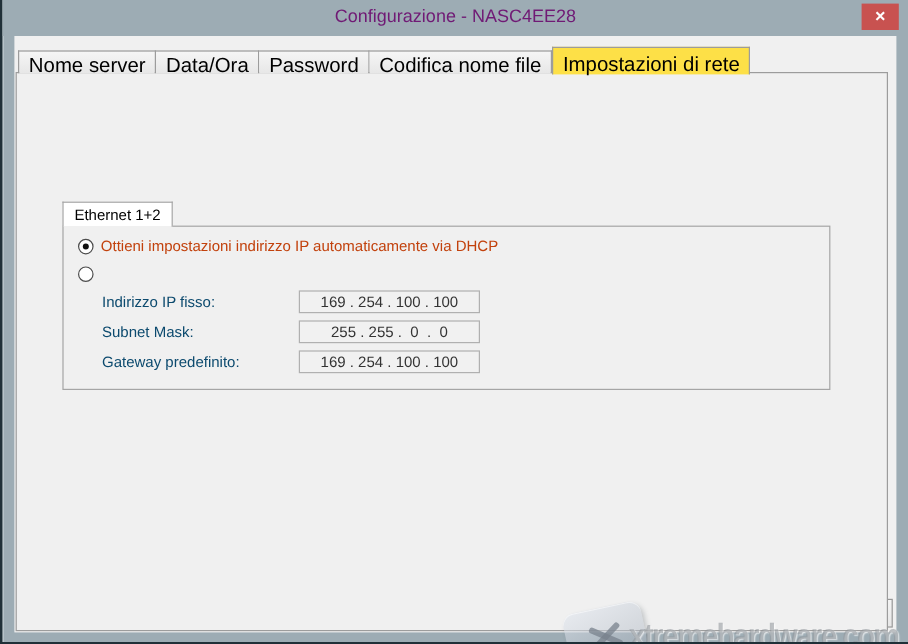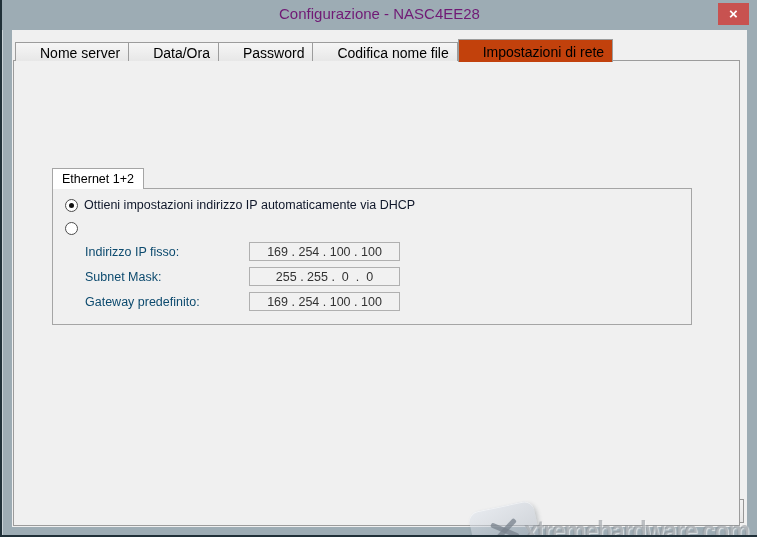--- a/index.html
+++ b/index.html
@@ -13,25 +13,25 @@
   .titlebar{ position:absolute; left:0; top:0; width:100%; height:30px; background:#9dacb4; }
   .title{ position:absolute; left:0; top:5px; width:100%; text-align:center;
           font-size:15px; color:#701a75; }
   .close-btn{ position:absolute; right:8px; top:3px; width:31px; height:22px;
           background:#c85250; color:#fff; font-weight:bold; font-size:15px;
           text-align:center; line-height:21px; cursor:default; }
   .body{ position:absolute; left:10px; top:30px; width:735px; height:497px; background:#f0f0f0; }
 
   
   .tabstrip{ position:absolute; left:3px; top:9px; height:22px; display:flex; align-items:flex-end; z-index:3; }
-  .tab{ height:19px; padding:2px 8px 0 24px; font-size:14px; color:#000;
+  .tab{ height:19px; padding:2px 8px 0 8px; font-size:17px; color:#000;
         background:linear-gradient(#f6f6f6,#e7e7e7);
         border:1px solid #9c9c9c; border-bottom:none; margin-right:0; white-space:nowrap; }
   .tab + .tab{ border-left:none; }
-  .tab.active{ height:23px; background:#c2410c; padding-top:4px; margin-bottom:-1px;
+  .tab.active{ height:23px; background:#fde047; padding-top:4px; margin-bottom:-1px;
         border:1px solid #9c9c9c; border-bottom:none; z-index:4; }
   .panel{ position:absolute; left:1px; top:30px; width:727px; height:466px;
         border:1px solid #9c9c9c; background:#f0f0f0; z-index:1; }
 
   .instruction{ position:absolute; left:12px; top:44px; font-size:12.5px; color:#111; }
   .lbl{ position:absolute; font-size:12.5px; color:#111; }
   .lbl-dis{ color:#0c4a6e; }
 
   .btn{ background:linear-gradient(#f3f3f3,#e7e7e7); border:1px solid #979797;
         font-size:12.5px; color:#111; text-align:center; position:absolute; }
@@ -47,21 +47,21 @@
         font-size:12.5px; background:#fff; border:1px solid #a5a5a5; border-bottom:none; z-index:3; }
   .eth-panel{ position:absolute; left:40px; top:158px; width:640px; height:137px;
         border:1px solid #a5a5a5; background:#f0f0f0; z-index:2; }
 
   .radio-row{ position:absolute; display:flex; align-items:center; gap:6px; }
   .radio{ width:13px; height:13px; border:1px solid #4c4c4c; border-radius:50%;
         background:#fff; position:relative; flex:0 0 auto; }
   .radio .dot{ display:none; }
   .radio.checked .dot{ display:block; position:absolute; left:3px; top:3px;
         width:5px; height:5px; border-radius:50%; background:#111; }
-  .radio-label{ font-size:12.5px; color:#0f172a; white-space:nowrap; }
+  .radio-label{ font-size:12.5px; color:#c2410c; white-space:nowrap; }
 
   .field{ position:absolute; height:19px; background:#f1f1f1; border:1px solid #b0b0b0;
         font-size:12.5px; text-align:center; padding:0; }
   .field-dark{ color:#333; }
   .field-gray{ color:#9a9a9a; }
 
   .fieldset{ position:absolute; left:18px; top:357px; width:700px; height:104px;
         border:1px solid #b2b2b2; }
   .legend{ position:absolute; left:10px; top:-8px; background:#f0f0f0; padding:0 4px;
         font-size:12.5px; color:#111; }

